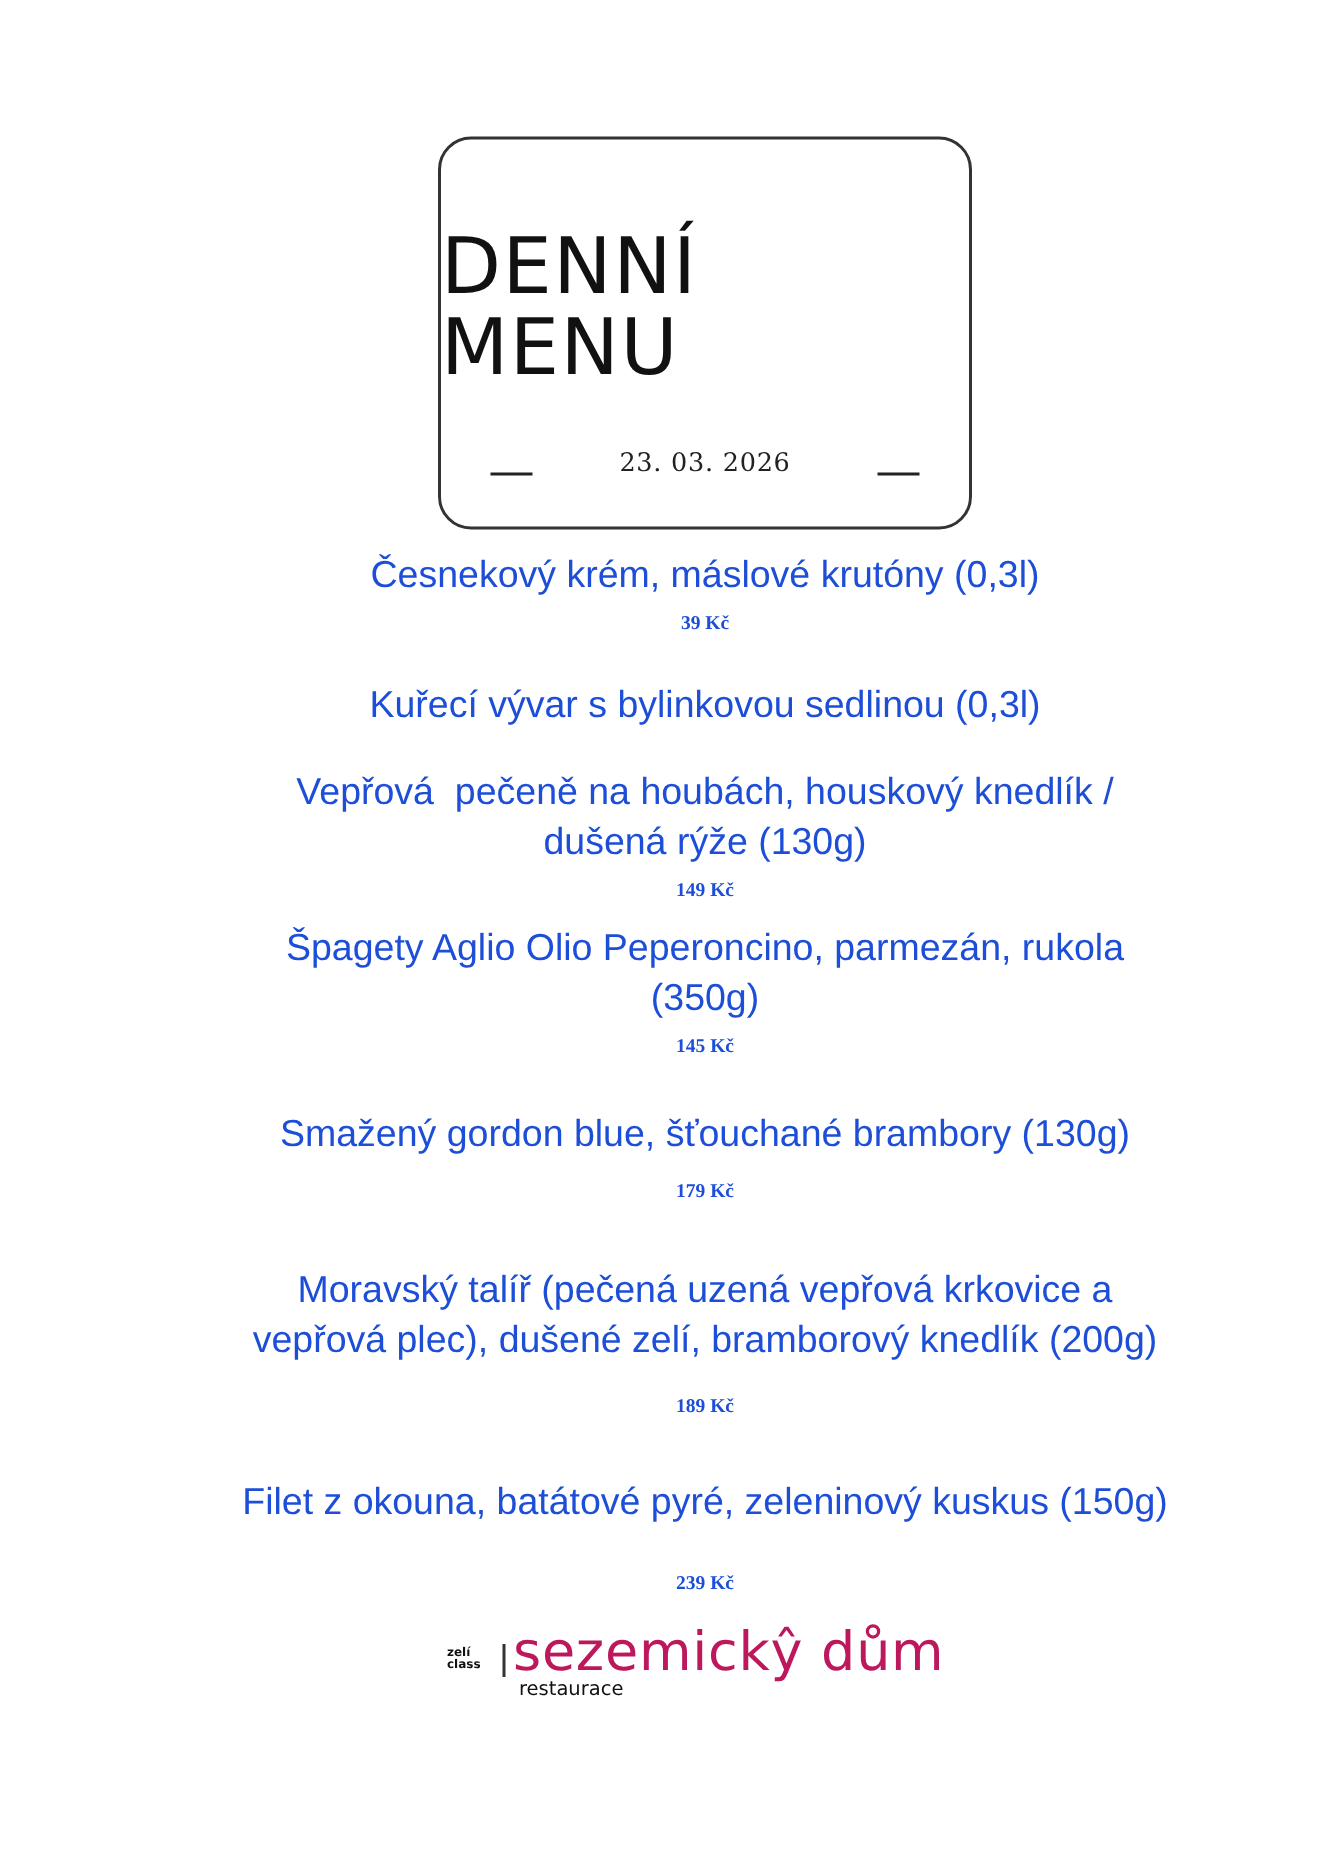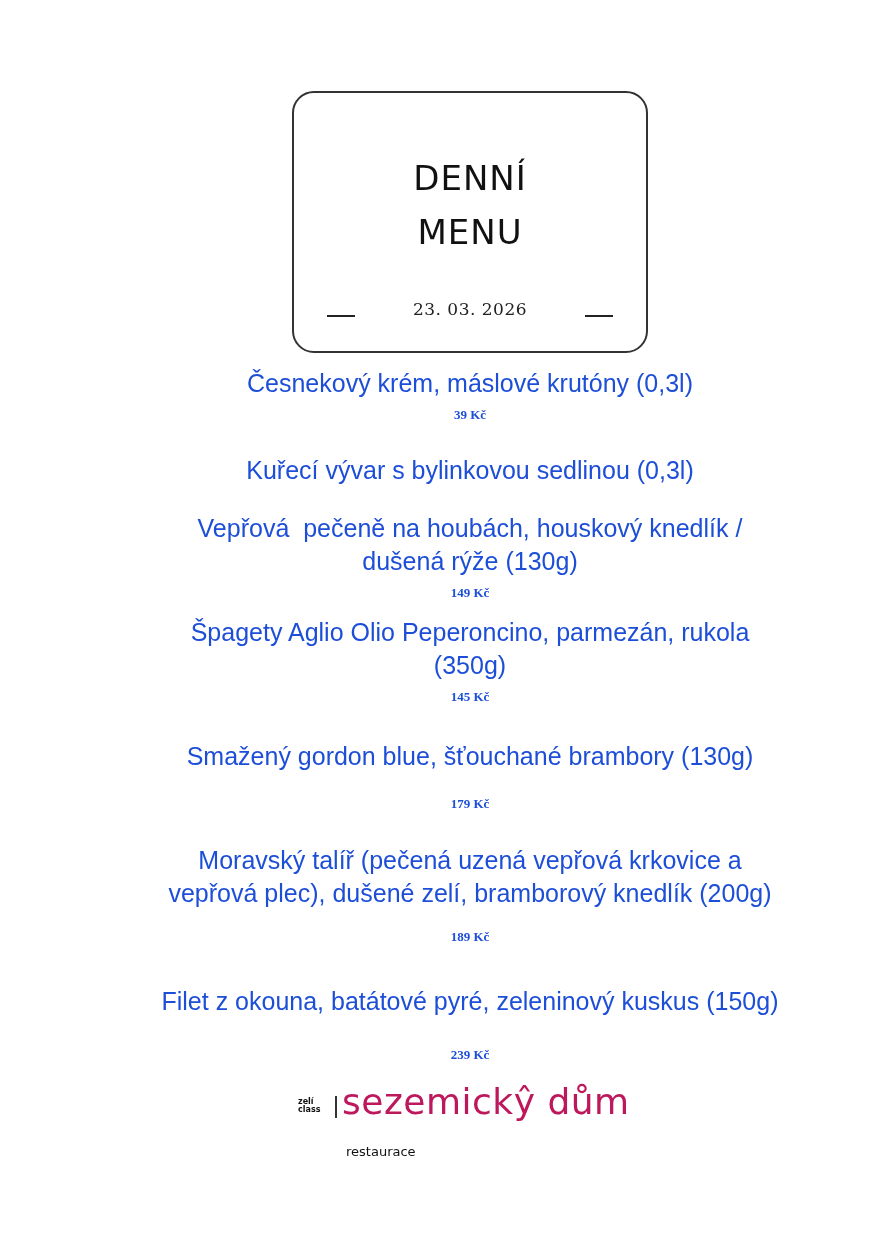--- a/index.html
+++ b/index.html
@@ -23,23 +23,22 @@
       height: 262px;
       border: 2px solid #333333;
       border-radius: 22px;
       box-sizing: border-box;
     }
     .title {
       position: absolute;
       left: 0;
       right: 0;
       top: 58px;
-      text-align: center;
       font-family: "DejaVu Sans", sans-serif;
-      font-size: 34px;
+      font-size: 52px;
       line-height: 54px;
       font-weight: normal;
       letter-spacing: 1px;
       color: #111;
     }
     .date-row {
       position: absolute;
       left: 0;
       right: 0;
       top: 206px;
@@ -121,21 +120,20 @@
       letter-spacing: 0.5px;
     }
     .logo-sub {
       position: absolute;
       left: 48px;
       top: 32px;
       font-family: "DejaVu Sans", sans-serif;
       font-size: 13px;
       line-height: 14px;
       color: #111;
-      margin-top: 25px;
     }
   </style>
 </head>
 <body>
 
 <div class="header-box">
   <div class="title">
     <div>DENNÍ</div>
     <div>MENU</div>
   </div>
@@ -162,21 +160,21 @@
 </div>
 
 <div class="item" style="top:616px;">
   <div class="dish">Špagety Aglio Olio Peperoncino, parmezán, rukola
 (350g)</div>
   <div class="price">145 Kč</div>
 </div>
 
 <div class="item" style="top:740px;">
   <div class="dish">Smažený gordon blue, šťouchané brambory (130g)</div>
-  <div class="price" style="margin-top:16px;">179 Kč</div>
+  <div class="price" style="margin-top:6px;">179 Kč</div>
 </div>
 
 <div class="item" style="top:844px;">
   <div class="dish">Moravský talíř (pečená uzená vepřová krkovice a
 vepřová plec), dušené zelí, bramborový knedlík (200g)</div>
   <div class="price" style="margin-top:12px;">189 Kč</div>
 </div>
 
 <div class="item" style="top:985px;">
   <div class="dish">Filet z okouna, batátové pyré, zeleninový kuskus (150g)</div>

